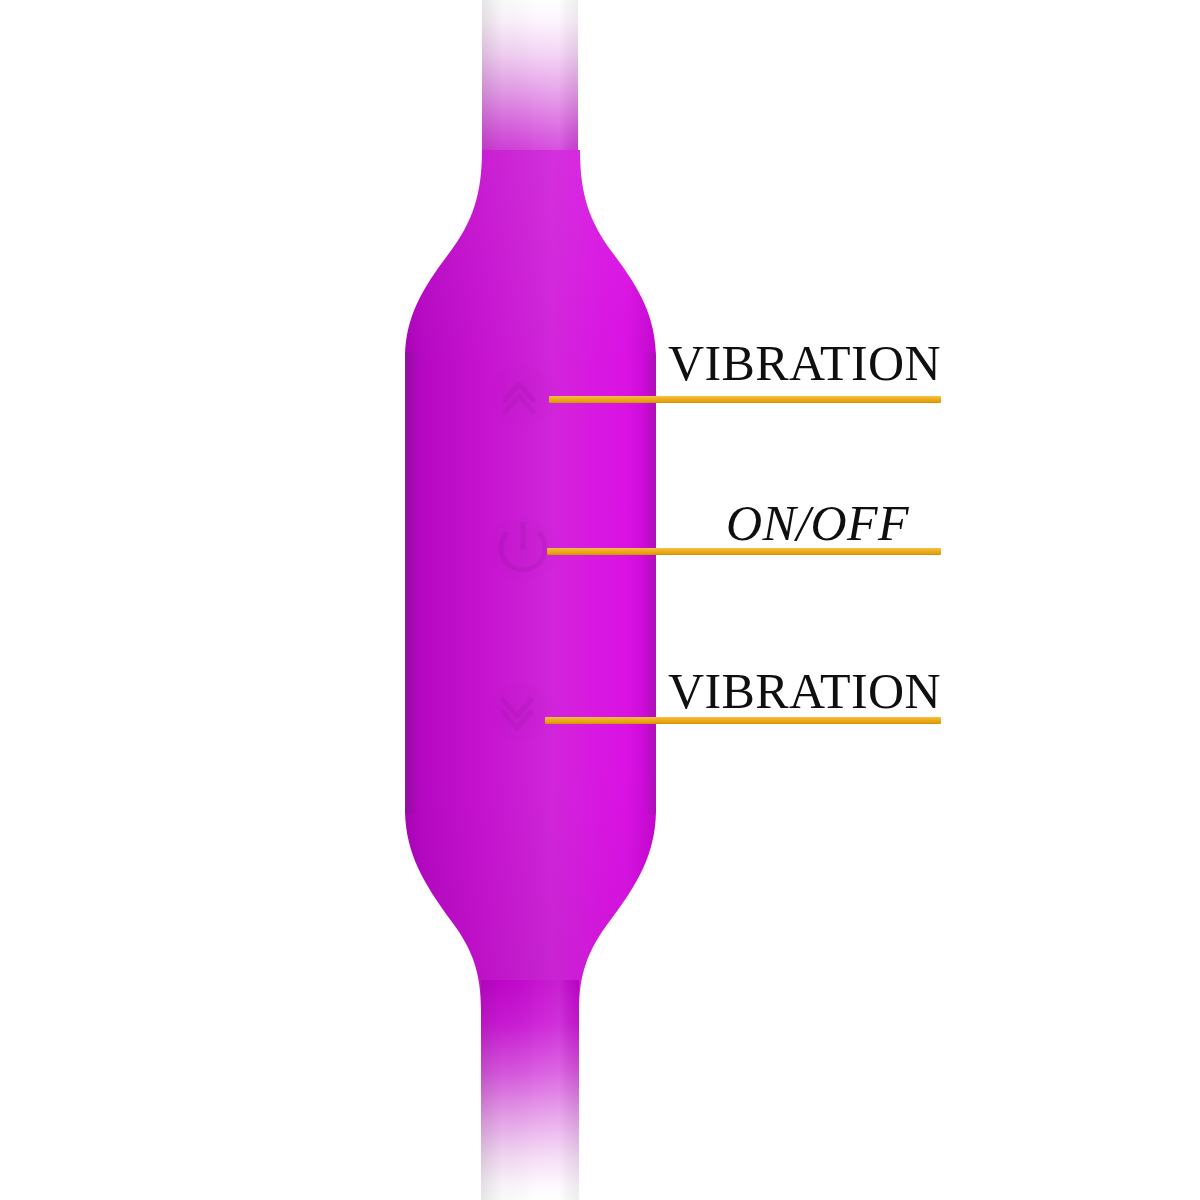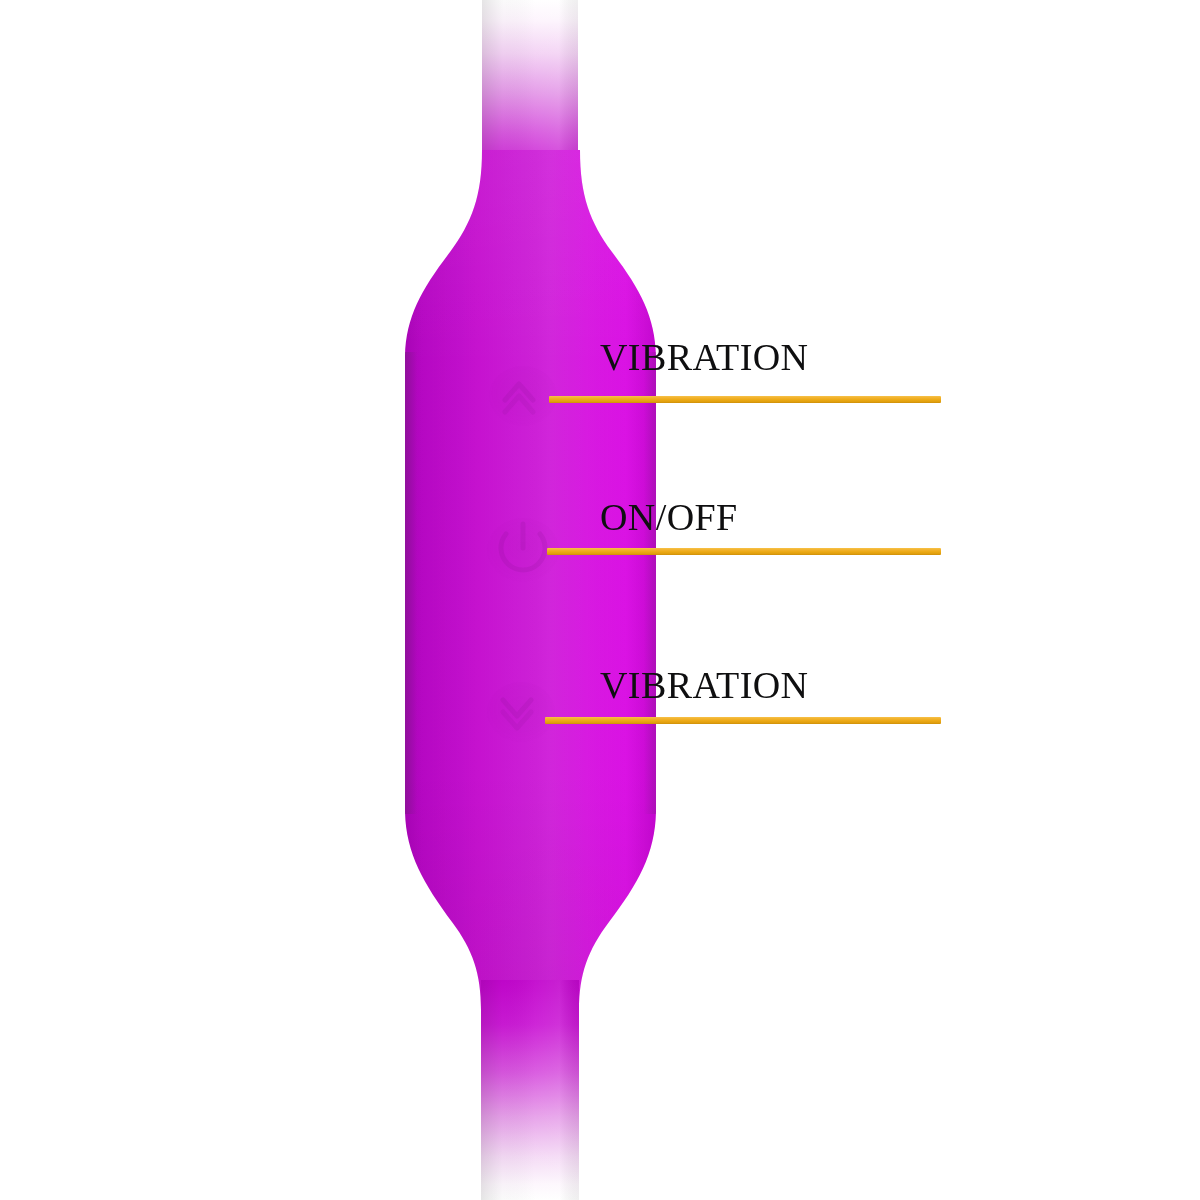--- a/index.html
+++ b/index.html
@@ -39,24 +39,25 @@
     background: linear-gradient(to bottom,
         #f6c248 0%,
         #f3b431 22%,
         #eca914 55%,
         #dd9c0c 88%,
         #c98a08 100%);
   }
   .callout-label {
     position: absolute;
     color: #0f0f10;
-    font-size: 38px;
+    font-size: 50px;
     line-height: 1;
     letter-spacing: 0.4px;
     white-space: nowrap;
+    text-align: right;
   }
 </style>
 </head>
 <body>
 
 <div id="stage">
 
   <svg id="product-svg" viewBox="0 0 1200 1200" aria-hidden="true">
     <defs>
       <linearGradient id="bodyHoriz" x1="0" y1="0" x2="1" y2="0">
@@ -208,21 +209,21 @@
       <path d="M 503 712 L 517 728 L 531 712" fill="none" stroke="#6d0a77" stroke-opacity="0.32" stroke-width="5" stroke-linecap="round" stroke-linejoin="round"></path>
     </g>
   </svg>
 
   <div class="callout">
     <div class="callout-label" style="left:600px; top:338px; width:341px;">VIBRATION</div>
     <div class="callout-line" style="left:549px; top:396px; width:392px;"></div>
   </div>
 
   <div class="callout">
-    <div class="callout-label" style="left:600px; top:498px; width:341px;">ON/OFF</div>
+    <div class="callout-label" style="left:568px; top:498px; width:341px;font-style:italic;">ON/OFF</div>
     <div class="callout-line" style="left:547px; top:548px; width:394px;"></div>
   </div>
 
   <div class="callout">
     <div class="callout-label" style="left:600px; top:666px; width:341px;">VIBRATION</div>
     <div class="callout-line" style="left:545px; top:717px; width:396px;"></div>
   </div>
 
 </div>
 

